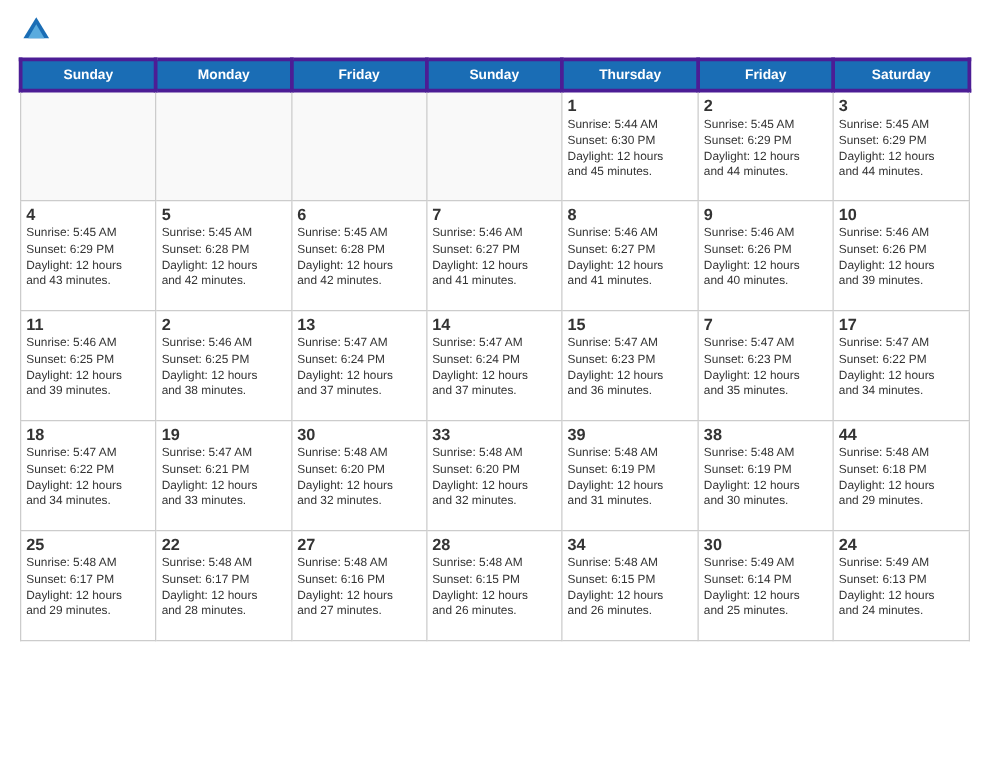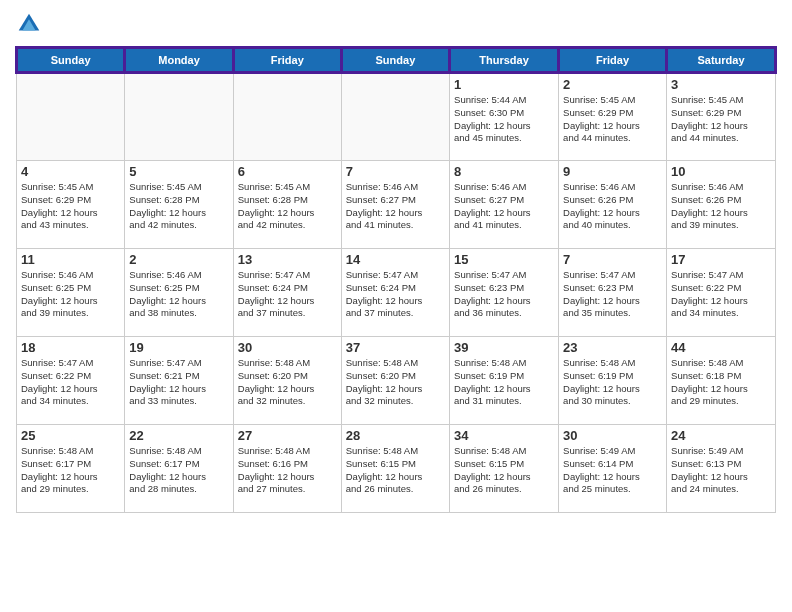--- a/index.html
+++ b/index.html
@@ -272,35 +272,35 @@
 and 33 minutes.</div>
           </td>
           <td>
             <div class="day-number">30</div>
             <div class="day-info" style="white-space: pre-line;">Sunrise: 5:48 AM
 Sunset: 6:20 PM
 Daylight: 12 hours
 and 32 minutes.</div>
           </td>
           <td>
-            <div class="day-number">37</div>
+            <div class="day-number">33</div>
             <div class="day-info" style="white-space: pre-line;">Sunrise: 5:48 AM
 Sunset: 6:20 PM
 Daylight: 12 hours
 and 32 minutes.</div>
           </td>
           <td>
             <div class="day-number">39</div>
             <div class="day-info" style="white-space: pre-line;">Sunrise: 5:48 AM
 Sunset: 6:19 PM
 Daylight: 12 hours
 and 31 minutes.</div>
           </td>
           <td>
-            <div class="day-number">23</div>
+            <div class="day-number">38</div>
             <div class="day-info" style="white-space: pre-line;">Sunrise: 5:48 AM
 Sunset: 6:19 PM
 Daylight: 12 hours
 and 30 minutes.</div>
           </td>
           <td>
             <div class="day-number">44</div>
             <div class="day-info" style="white-space: pre-line;">Sunrise: 5:48 AM
 Sunset: 6:18 PM
 Daylight: 12 hours

